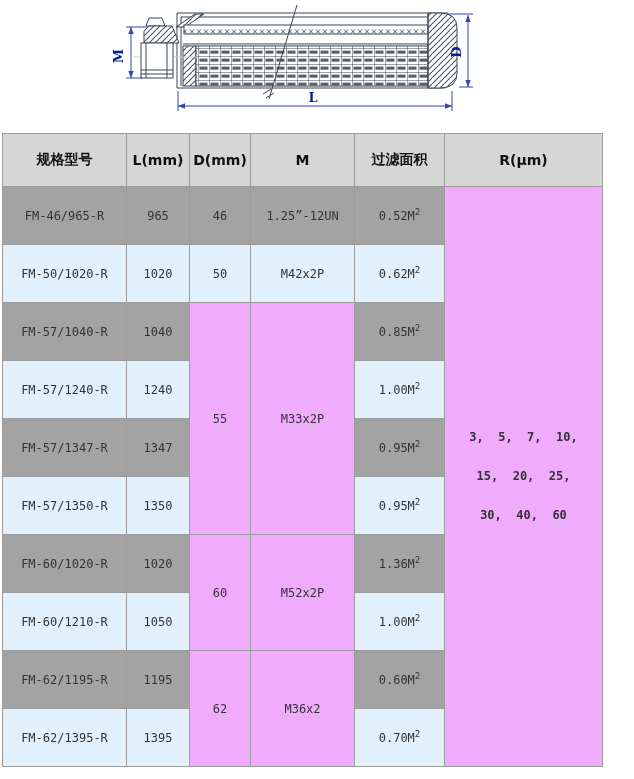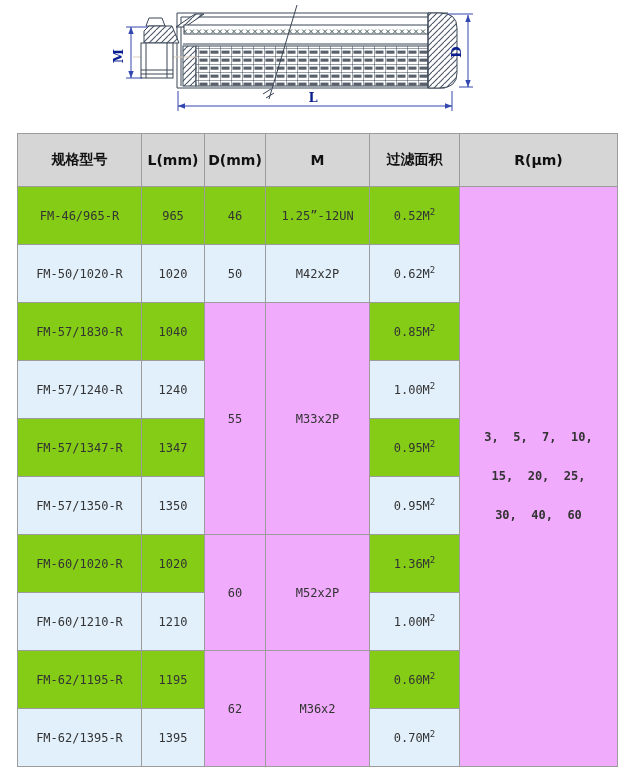--- a/index.html
+++ b/index.html
@@ -1,30 +1,30 @@
 <!DOCTYPE html>
 <html><head>
 <meta charset="utf-8">
 <style>
   html,body{margin:0;padding:0;background:#ffffff;}
   #page{position:relative;width:634px;height:779px;background:#ffffff;overflow:hidden;
         font-family:"DejaVu Sans Mono", monospace;}
   
   #drawing{position:absolute;left:0;top:0;width:634px;height:131px;}
   
-  #spec-table{position:absolute;left:17px;top:133px;border-collapse:collapse;table-layout:fixed;
+  #spec-table{position:absolute;left:2px;top:133px;border-collapse:collapse;table-layout:fixed;
               width:600px;}
   #spec-table td,#spec-table th{border:1px solid #9c9c9c;text-align:center;vertical-align:middle;
               padding:0;overflow:hidden;}
   #spec-table{border:1px solid #8a8a8a;}
   #spec-table thead tr{height:53px;}
   #spec-table tbody tr{height:58px;}
   #spec-table th{background:#d6d6d6;color:#111;font-weight:bold;
                  font-family:"DejaVu Sans","DejaVu Sans Mono",sans-serif;font-size:14px;}
-  #spec-table td{background:#84cc16;color:#333;font-size:12px;
+  #spec-table td{background:#a3a3a3;color:#333;font-size:12px;
                  font-family:"DejaVu Sans Mono",monospace;}
   #spec-table tbody tr.alt td{background:#e2f0fb;margin-top:24px;}
   #spec-table tbody tr td.white-cell{background:#f0abfc;}
   td sup{font-size:9px;vertical-align:super;line-height:0;}
   .r-line{line-height:39px;white-space:pre;font-size:12px;color:#333;font-weight:bold;}
 </style>
 </head>
 <body>
 
 <div id="page">
@@ -139,21 +139,21 @@
         </td>
       </tr>
       <tr class="alt">
         <td>FM-50/1020-R</td>
         <td>1020</td>
         <td>50</td>
         <td>M42x2P</td>
         <td><span>0.62M</span><sup>2</sup></td>
       </tr>
       <tr>
-        <td>FM-57/1830-R</td>
+        <td>FM-57/1040-R</td>
         <td>1040</td>
         <td class="white-cell" rowspan="4">55</td>
         <td class="white-cell" rowspan="4">M33x2P</td>
         <td><span>0.85M</span><sup>2</sup></td>
       </tr>
       <tr class="alt">
         <td>FM-57/1240-R</td>
         <td>1240</td>
         <td><span>1.00M</span><sup>2</sup></td>
       </tr>
@@ -169,21 +169,21 @@
       </tr>
       <tr>
         <td>FM-60/1020-R</td>
         <td>1020</td>
         <td class="white-cell" rowspan="2">60</td>
         <td class="white-cell" rowspan="2">M52x2P</td>
         <td><span>1.36M</span><sup>2</sup></td>
       </tr>
       <tr class="alt">
         <td>FM-60/1210-R</td>
-        <td>1210</td>
+        <td>1050</td>
         <td><span>1.00M</span><sup>2</sup></td>
       </tr>
       <tr>
         <td>FM-62/1195-R</td>
         <td>1195</td>
         <td class="white-cell" rowspan="2">62</td>
         <td class="white-cell" rowspan="2">M36x2</td>
         <td><span>0.60M</span><sup>2</sup></td>
       </tr>
       <tr class="alt">

